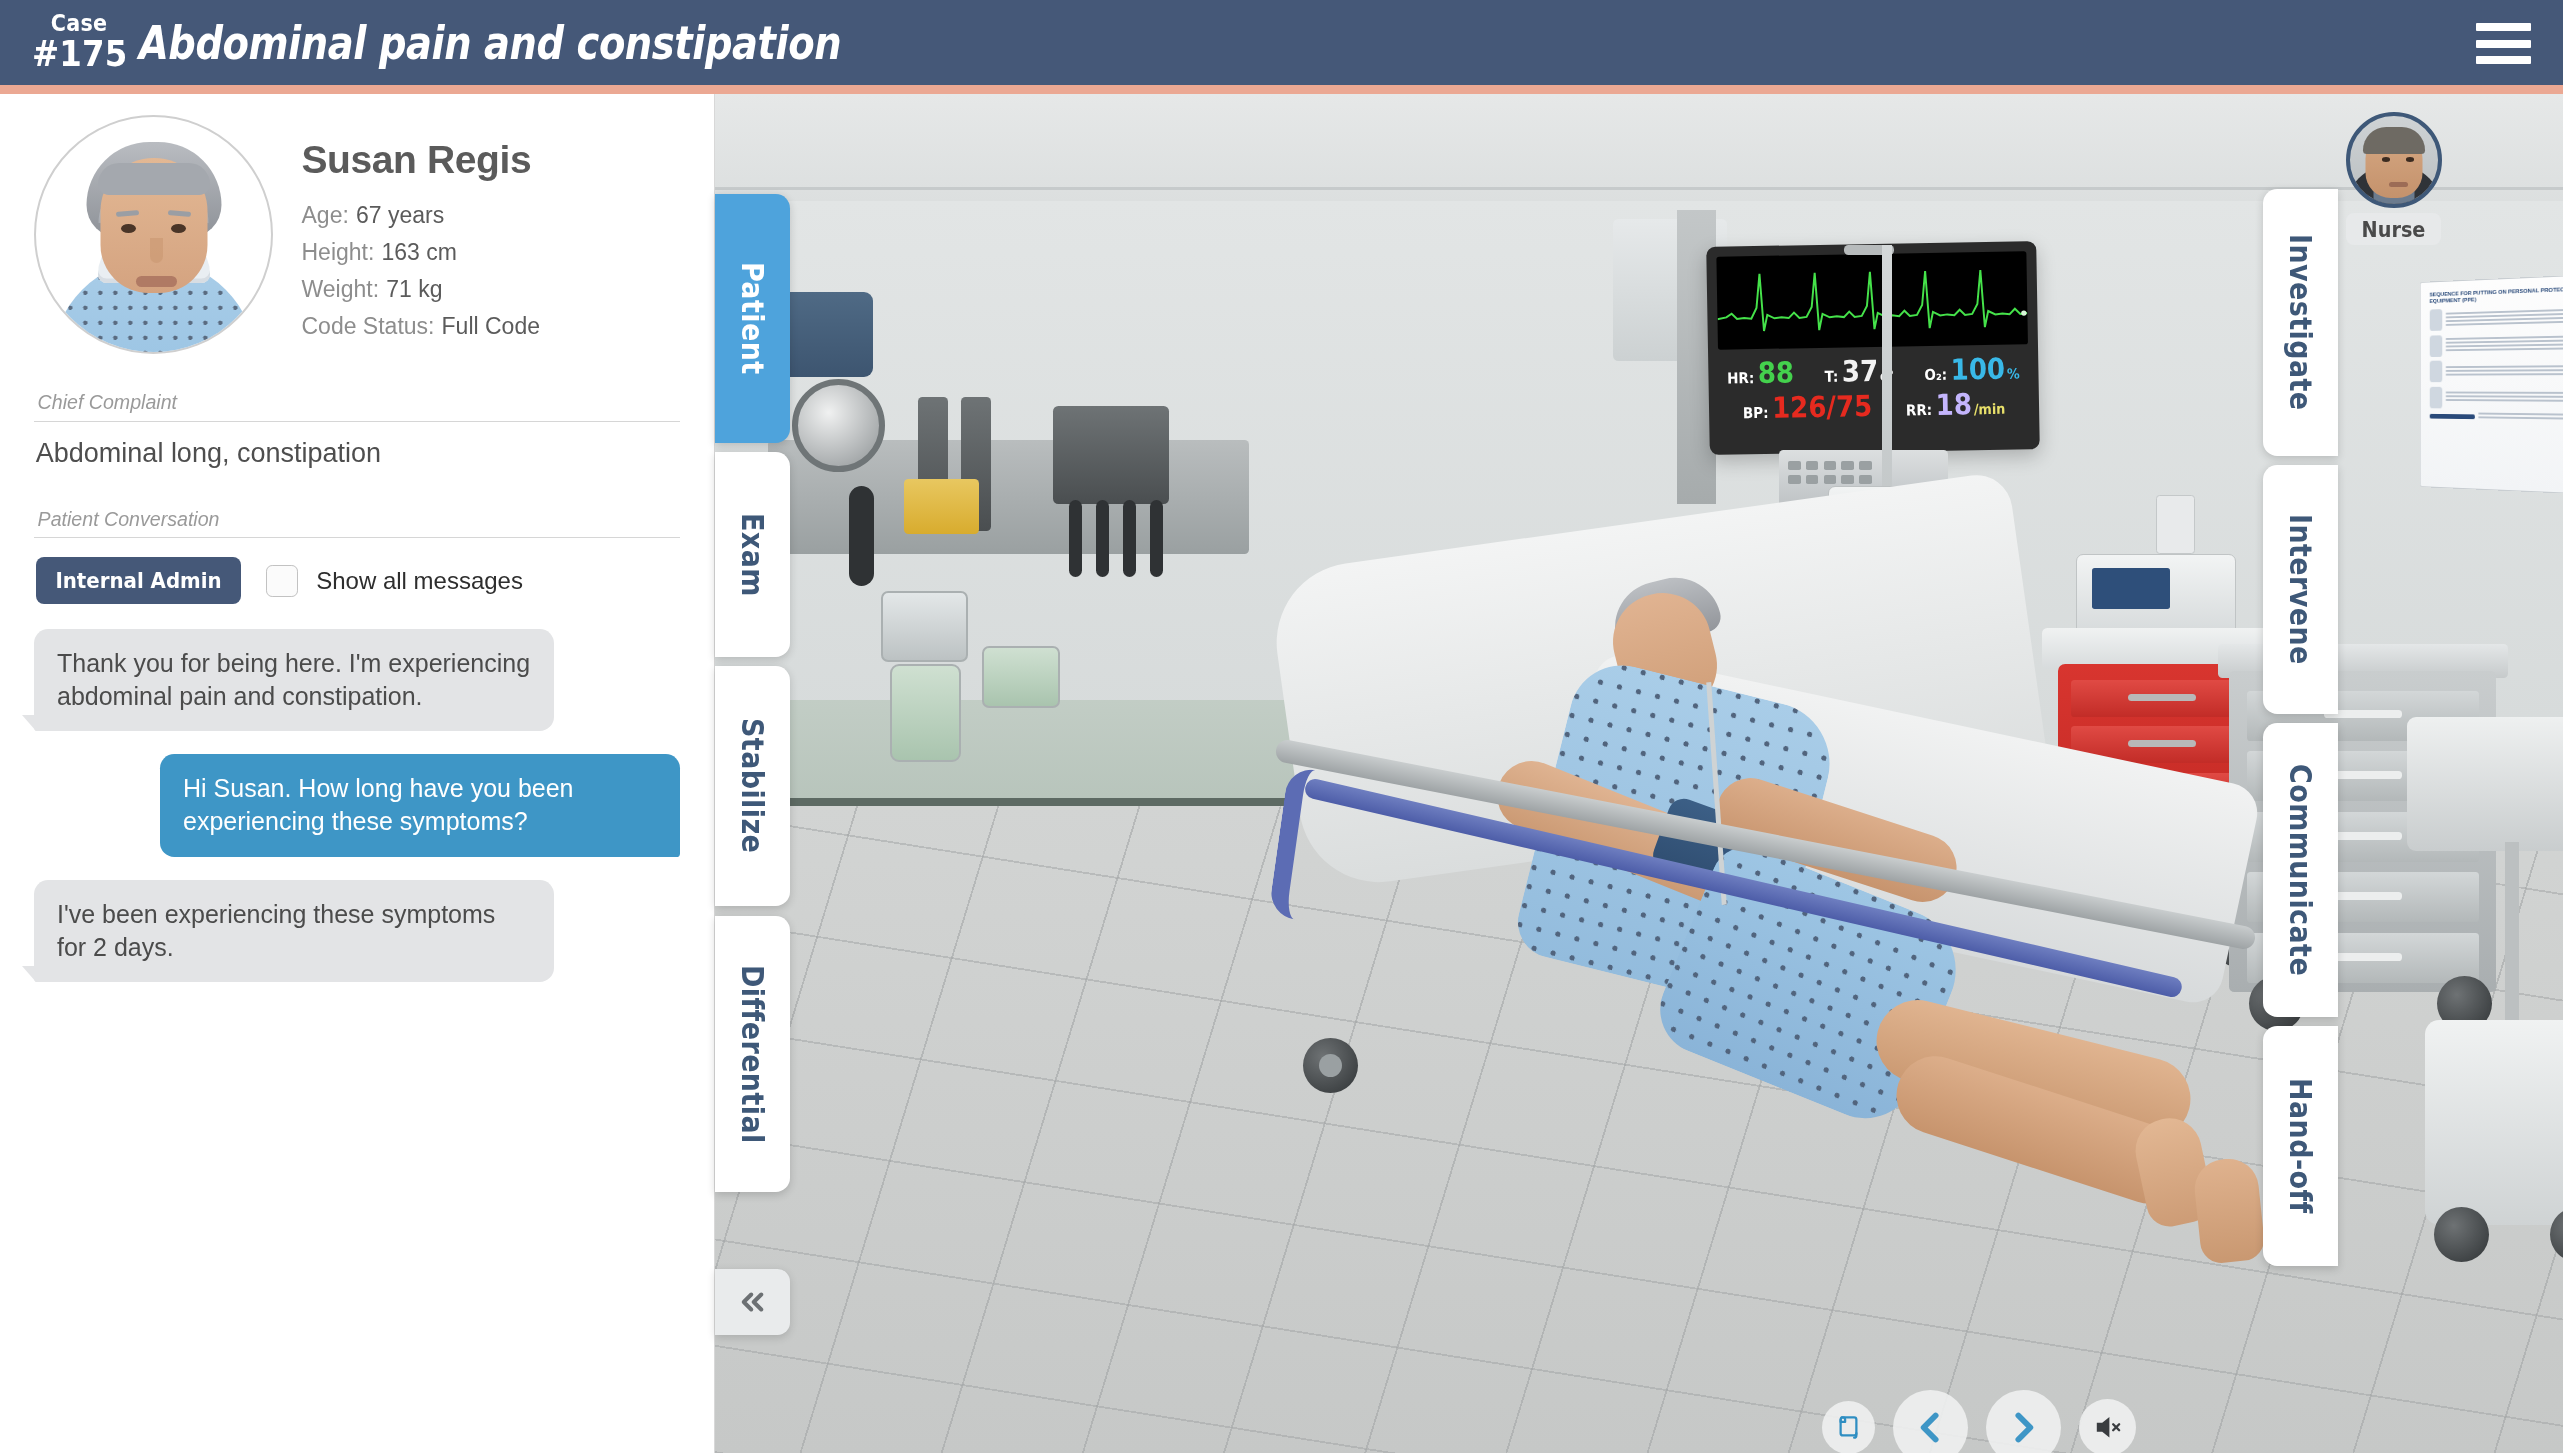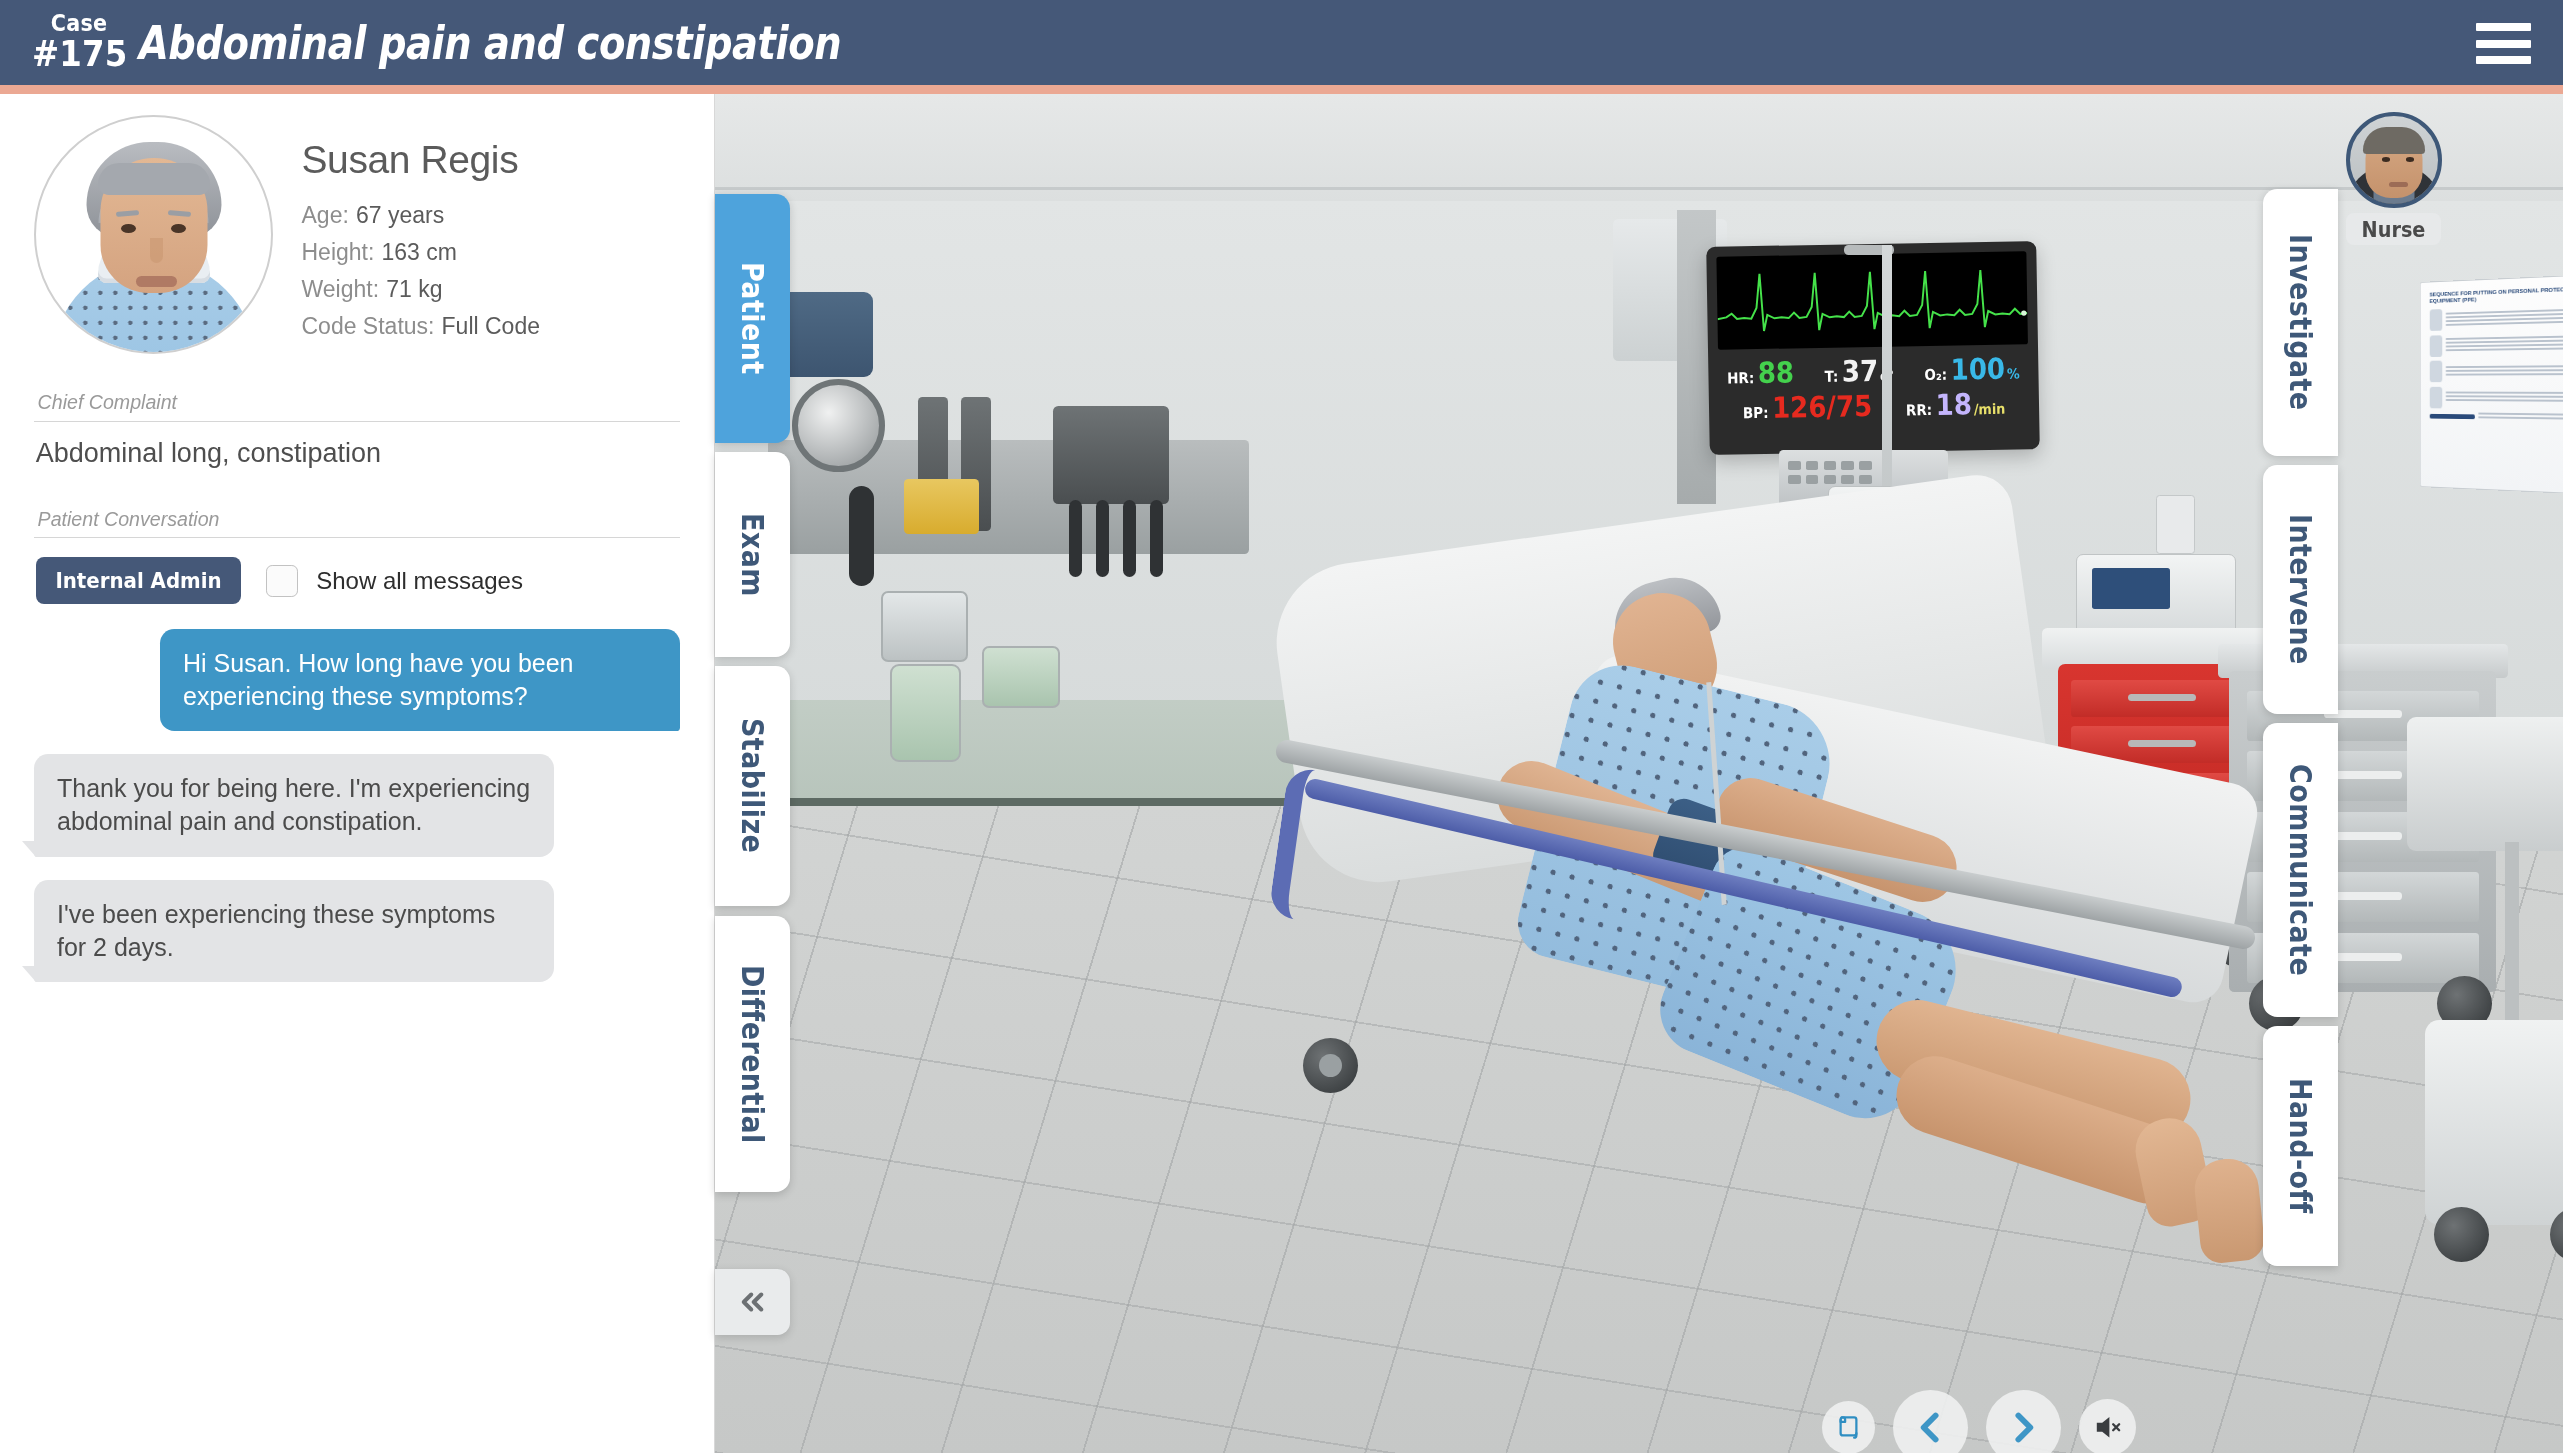--- a/index.html
+++ b/index.html
@@ -90,21 +90,21 @@
   }
   .av-eye { position: absolute; top: 107px; width: 15px; height: 9px; border-radius: 50%; background: #4a3527; }
   .av-eye.l { left: 85px; } .av-eye.r { left: 135px; }
   .av-brow { position: absolute; top: 94px; width: 23px; height: 4.5px; border-radius: 3.6px; background: #9a9ea4; }
   .av-brow.l { left: 80px; transform: rotate(-5deg); } .av-brow.r { left: 132px; transform: rotate(5deg); }
   .av-nose { position: absolute; left: 114px; top: 121px; width: 12.5px; height: 25px; border-radius: 0 0 9px 9px; background: #c9956f; opacity: .55; }
   .av-mouth { position: absolute; left: 100px; top: 159px; width: 41px; height: 10.7px; border-radius: 9px; background: #b07a64; }
 
   #patient-meta { margin-left: 28.5px; padding-top: 23px; }
   #patient-name {
-    font-size: 39px; color: #5b5b5b; font-weight: normal;
+    font-size: 39px; color: #5b5b5b; font-weight: bold;
     letter-spacing: -0.4px; margin-bottom: 14.2px;
   }
   .meta-row { font-size: 23px; line-height: 1.62; color: #8d8d8d; }
   .meta-row .mv { color: #5b5b5b; margin-left: 7.1px; }
 
   .section { margin: 0 34px; }
   .section-label {
     font-size: 19.6px; font-style: italic; color: #9a9a9a;
     padding: 0 0 6.2px 3.6px; border-bottom: 1.8px solid #d6d6d6;
   }
@@ -428,25 +428,25 @@
     <div class="section" id="conv-block">
       <div class="section-label">Patient Conversation</div>
       <div id="conv-controls">
         <button id="internal-admin-btn">Internal Admin</button>
         <div id="show-all-box"></div>
         <div id="show-all-label">Show all messages</div>
       </div>
     </div>
 
     <div id="messages">
+      <div class="msg them">
+        <div class="bubble">Thank you for being here. I'm experiencing abdominal pain and constipation.</div>
+      </div>
       <div class="msg me">
         <div class="bubble">Hi Susan. How long have you been experiencing these symptoms?</div>
-      </div>
-      <div class="msg them">
-        <div class="bubble">Thank you for being here. I'm experiencing abdominal pain and constipation.</div>
       </div>
       <div class="msg them">
         <div class="bubble">I've been experiencing these symptoms for 2 days.</div>
       </div>
     </div>
 
   </div>
 
   <div id="scene">
     <div class="s-ceiling"></div>

